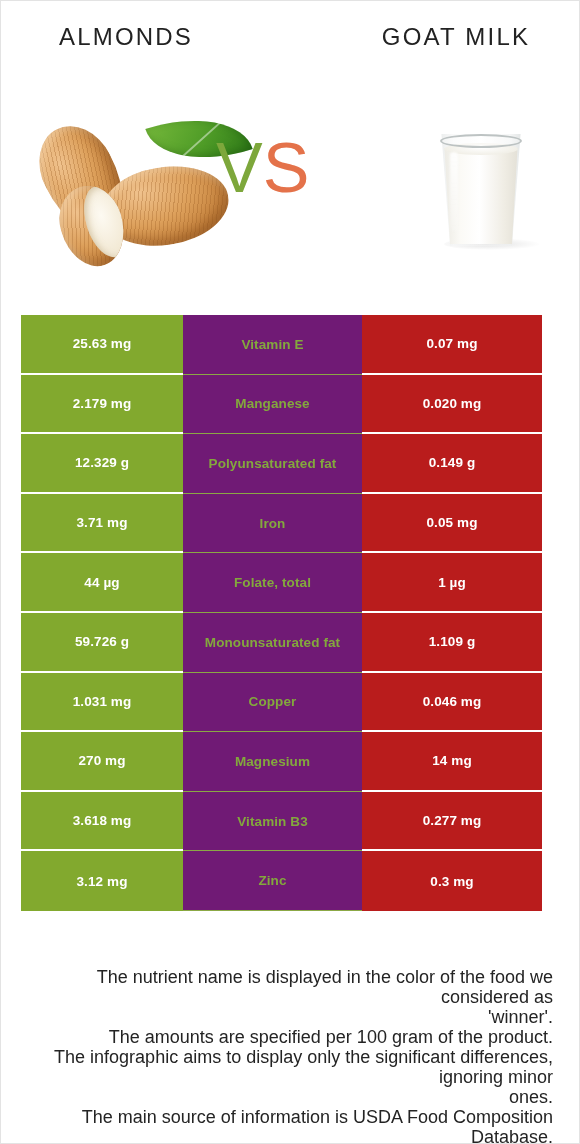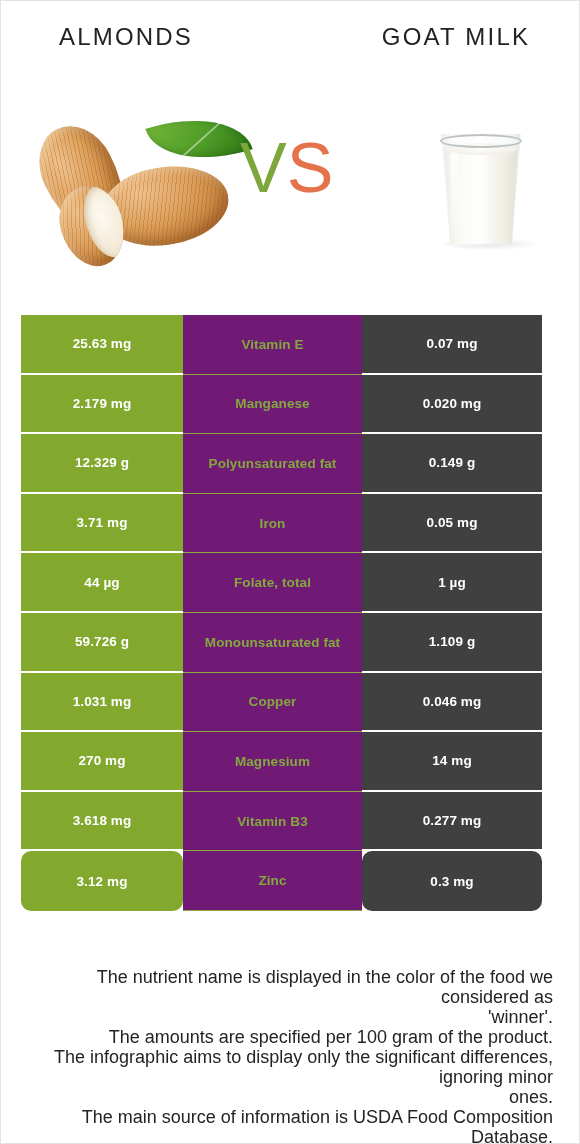--- a/index.html
+++ b/index.html
@@ -119,21 +119,20 @@
   .vs {
     position: absolute;
     left: 215px;
     top: 32px;
     font-size: 70px;
     font-weight: 300;
     letter-spacing: 0px;
     line-height: 1;
     white-space: nowrap;
     font-family: "Liberation Sans", sans-serif;
-    margin-left: 24px;
   }
   .vs .v { color: #7da73b; }
   .vs .s { color: #e4724a; }
 
   
   .milk-glass {
     position: absolute;
     left: 437px;
     top: 33px;
     width: 86px;
@@ -220,26 +219,26 @@
     border-bottom: 2px solid #ffffff;
   }
   .cell.mid {
     width: 179px;
     background: #701a75;
     color: #83a83d;
     border-bottom: 1px solid #8ba845;
   }
   .cell.right {
     width: 180px;
-    background: #404040;
+    background: #b91c1c;
     color: #ffffff;
     border-bottom: 2px solid #ffffff;
   }
   .row:last-child .cell.left,
-  .row:last-child .cell.right { border-bottom: none; border-radius: 10px; }
+  .row:last-child .cell.right { border-bottom: none; }
   .row:last-child .cell.mid { border-bottom: 1px solid #8ba845; }
 
   
   .footnote {
     position: absolute;
     left: 28px;
     top: 966px;
     width: 524px;
     text-align: right;
     font-size: 18px;

